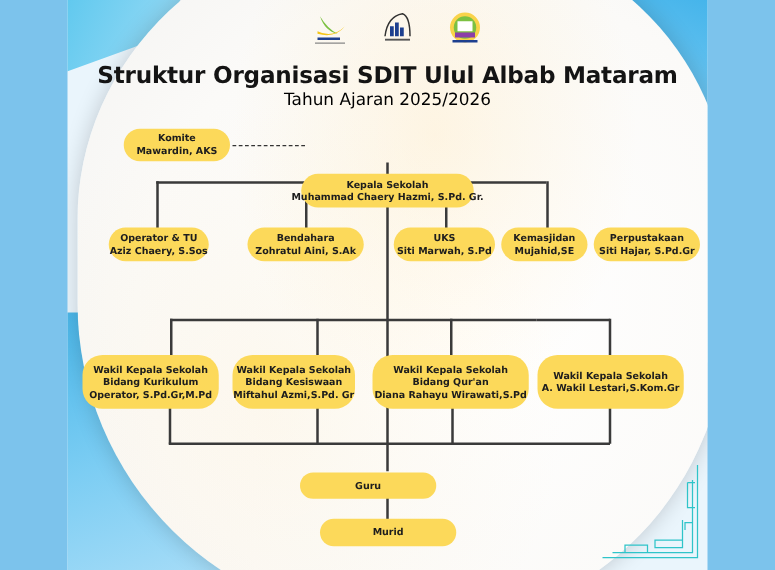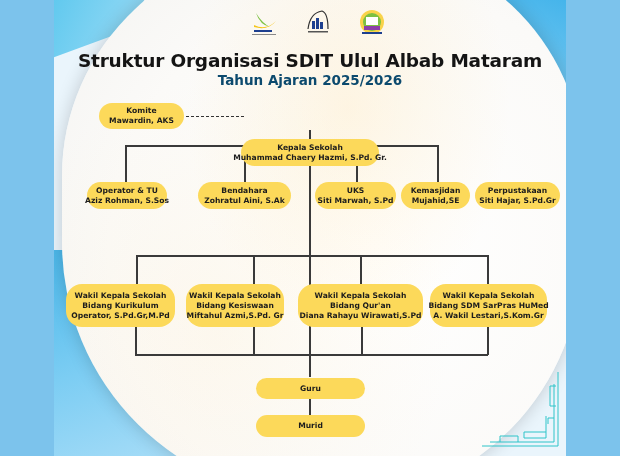--- a/index.html
+++ b/index.html
@@ -59,21 +59,21 @@
 
     .title {
       position: absolute; left: 0; top: 50px; width: 620px;
       text-align: center;
       font-weight: bold; font-size: 18.5px; color: #141414;
       letter-spacing: -0.2px;
     }
     .subtitle {
       position: absolute; left: 0; top: 72px; width: 620px;
       text-align: center;
-      font-weight: bold; font-size: 13.5px; color: #0c4a6e;
+      font-weight: normal; font-size: 13.5px; color: #000000;
     }
 
     .node {
       position: absolute;
       background: #fcd95a;
       border-radius: 16px;
       display: flex; flex-direction: column;
       align-items: center; justify-content: center;
       text-align: center;
       font-weight: bold; color: #1d1d1d;
@@ -164,21 +164,21 @@
   <span>Mawardin, AKS</span>
 </div>
 
 <div class="node" style="left:241px; top:103px; width:138px; height:27px;margin-top:36px;">
   <span>Kepala Sekolah</span>
   <span>Muhammad Chaery Hazmi, S.Pd. Gr.</span>
 </div>
 
 <div class="node" style="left:87px; top:182px; width:80px; height:27px;">
   <span>Operator &amp; TU</span>
-  <span>Aziz Rohman, S.Sos</span>
+  <span>Aziz Chaery, S.Sos</span>
 </div>
 <div class="node" style="left:198px; top:182px; width:93px; height:27px;">
   <span>Bendahara</span>
   <span>Zohratul Aini, S.Ak</span>
 </div>
 <div class="node" style="left:315px; top:182px; width:81px; height:27px;text-align:center;">
   <span>UKS</span>
   <span>Siti Marwah, S.Pd</span>
 </div>
 <div class="node" style="left:401px; top:182px; width:69px; height:27px;">
@@ -200,22 +200,21 @@
   <span>Bidang Kesiswaan</span>
   <span>Miftahul Azmi,S.Pd. Gr</span>
 </div>
 <div class="node" style="left:298px; top:284px; width:125px; height:43px;">
   <span>Wakil Kepala Sekolah</span>
   <span>Bidang Qur'an</span>
   <span>Diana Rahayu Wirawati,S.Pd</span>
 </div>
 <div class="node" style="left:430px; top:284px; width:117px; height:43px;">
   <span>Wakil Kepala Sekolah</span>
-  <span>Bidang SDM SarPras HuMed</span>
   <span>A. Wakil Lestari,S.Kom.Gr</span>
 </div>
 
-<div class="node" style="left:256px; top:378px; width:109px; height:21px;">
+<div class="node" style="left:240px; top:378px; width:109px; height:21px;">
   <span>Guru</span>
 </div>
 <div class="node" style="left:256px; top:415px; width:109px; height:22px;">
   <span>Murid</span>
 </div>
 
 </body></html>

